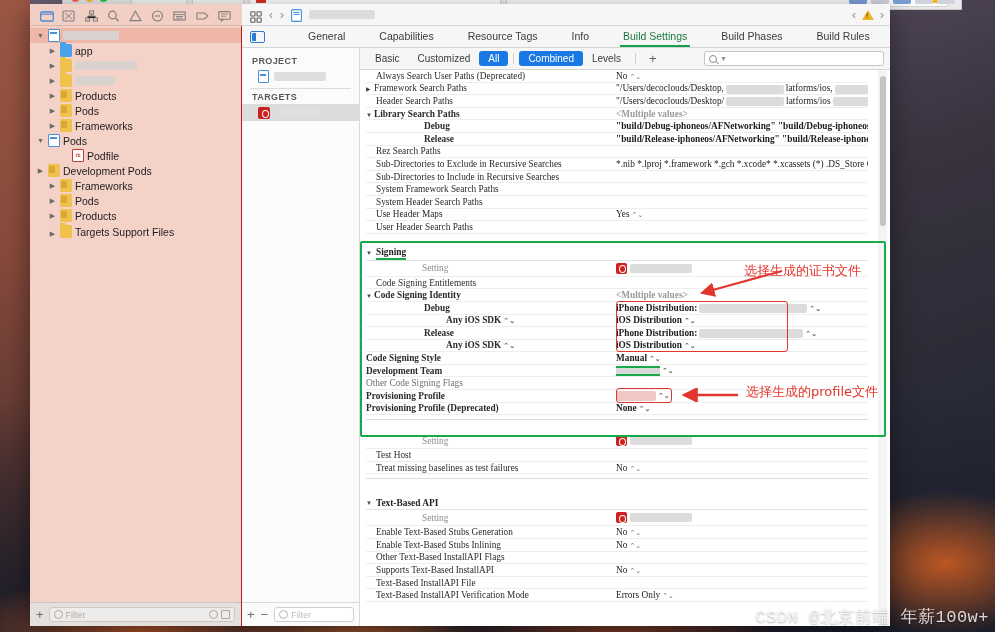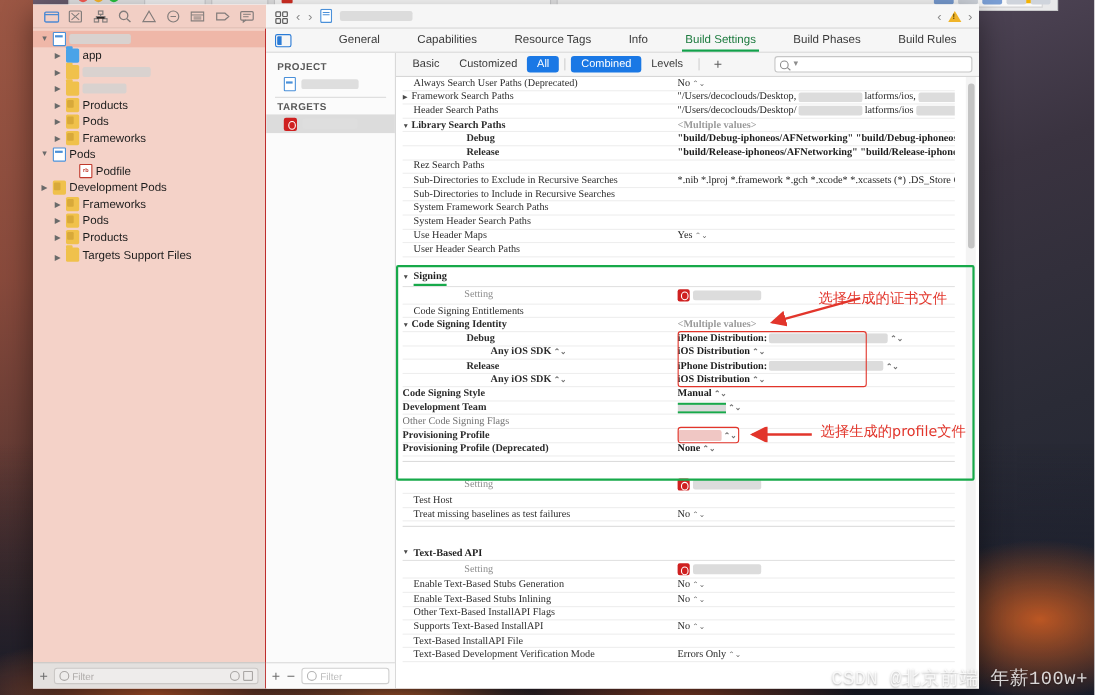--- a/index.html
+++ b/index.html
@@ -663,21 +663,21 @@
                   </div>
                   <div class="srow ind1">
                     <span class="name"><span>Supports Text-Based InstallAPI</span></span>
                     <span class="val"><span>No</span><span class="stepper">⌃⌄</span></span>
                   </div>
                   <div class="srow ind1">
                     <span class="name"><span>Text-Based InstallAPI File</span></span>
                     <span class="val"><span></span></span>
                   </div>
                   <div class="srow ind1">
-                    <span class="name"><span>Text-Based Development Verification Mode</span></span>
+                    <span class="name"><span>Text-Based InstallAPI Verification Mode</span></span>
                     <span class="val"><span>Errors Only</span><span class="stepper">⌃⌄</span></span>
                   </div>
                 </div>
             </div>
 
             <div class="greenbox" id="gbox" style="left: 0px; top: 192.719px; width: 526px; height: 196.531px;"></div>
             <div class="redbox" id="rbox1" style="left: 256px; top: 252.906px; width: 172px; height: 51.375px;"></div>
             <div class="redbox" id="rbox2" style="left: 256px; top: 340.062px; width: 56px; height: 15px;"></div>
 
             <svg class="arrow-svg" id="arr1" width="90" height="34" style="left: 336px; top: 219.312px;">

